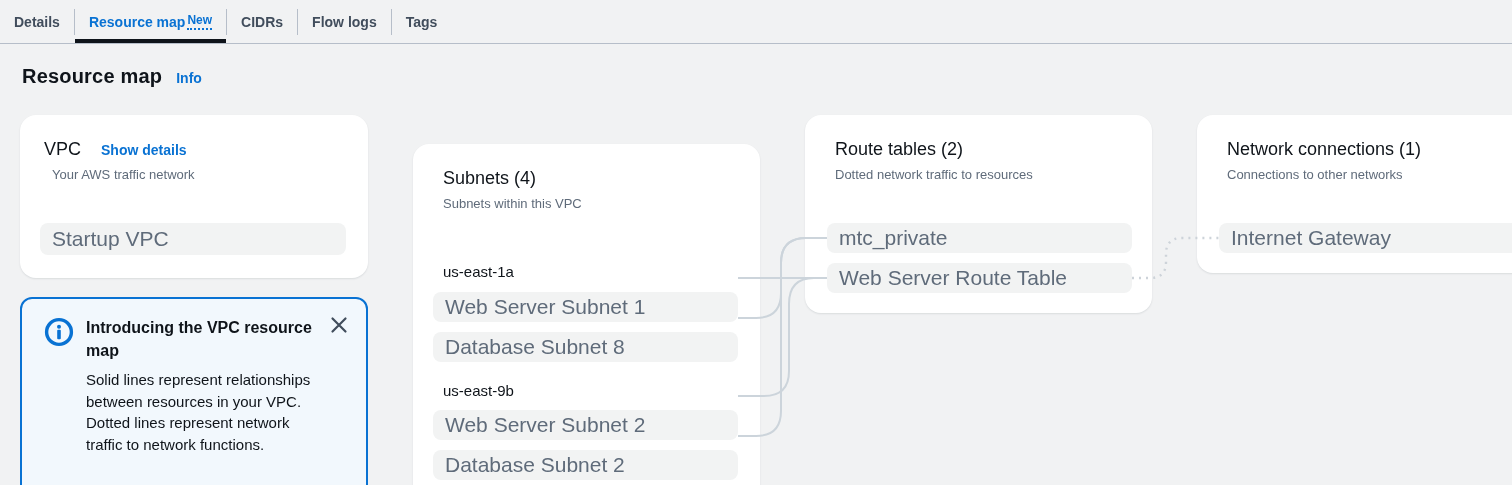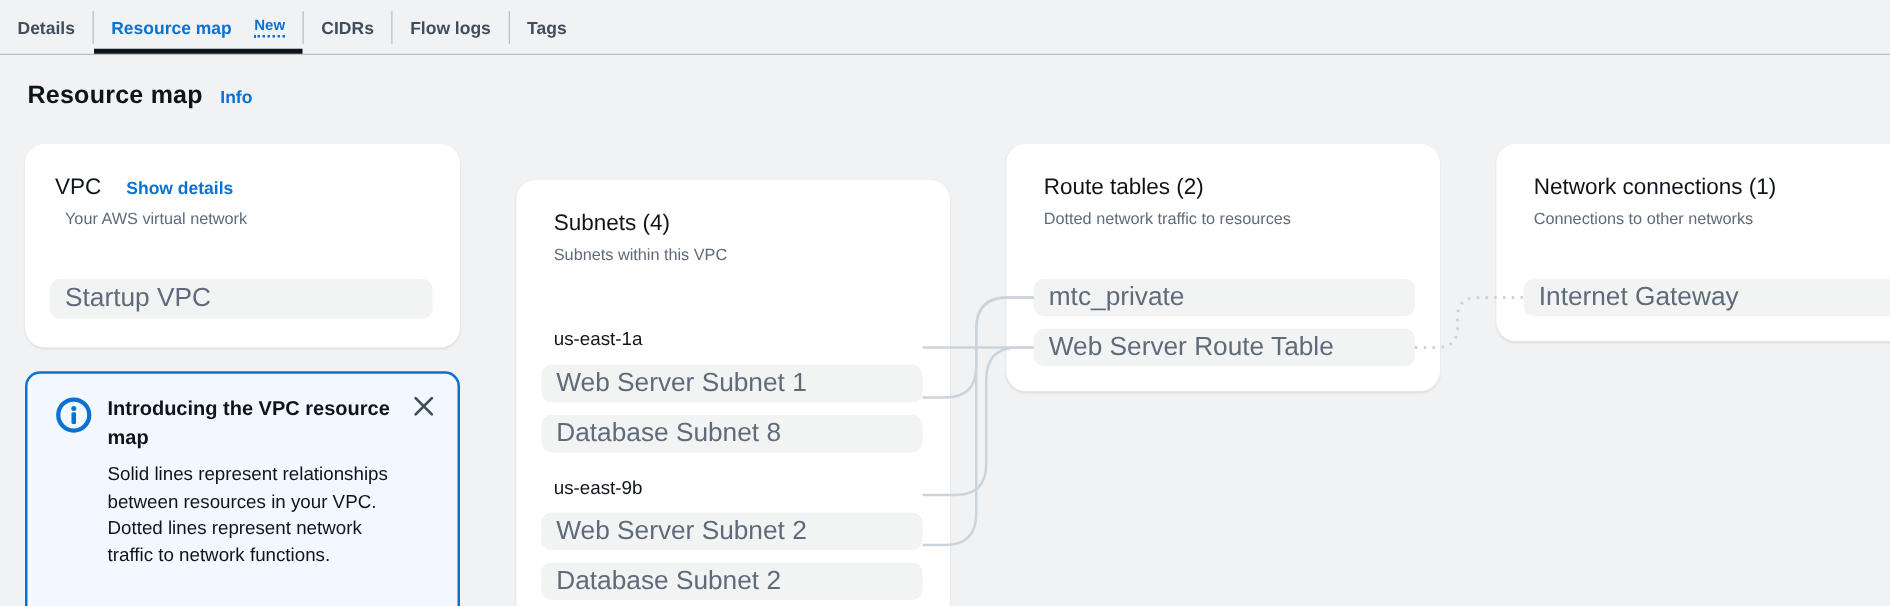--- a/index.html
+++ b/index.html
@@ -26,21 +26,21 @@
     cursor:pointer;
     white-space:nowrap;
   }
   .tab.active {
     color:#0972d3;
     box-shadow:inset 0 -4px 0 0 #0f141a;
   }
   .tab .new-badge {
     font-size:12px; font-weight:bold;
     color:#0972d3;
-    margin-left:18px;
+    margin-left:2px;
     border-bottom:2px dotted #0972d3;
     padding-bottom:1px;
   }
   .tab-divider {
     width:1px; height:26px;
     background:#b6bec9;
     align-self:center;
   }
 
   
@@ -193,21 +193,21 @@
   <path class="solid-line" d="M738 396 H764 Q789 396 789 371 V304 Q789 278 814 278 H827"></path>
   <path class="solid-line" d="M738 436 H756 Q781 436 781 411 V263 Q781 238 806 238 H827"></path>
   <path class="dotted-line" d="M1132 278 H1150 Q1166 278 1166 262 V254 Q1166 238 1182 238 H1219"></path>
 </svg>
 
 <section class="card vpc-card">
   <div class="card-title-row">
     <span class="t">VPC</span>
     <a class="show-details">Show details</a>
   </div>
-  <p class="card-desc">Your AWS virtual network</p>
+  <p class="card-desc">Your AWS traffic network</p>
   <div class="item">Startup VPC</div>
 </section>
 
 <section class="card subnets-card">
   <h3 class="card-title">Subnets (4)</h3>
   <p class="card-desc">Subnets within this VPC</p>
   <div class="az-label az1">us-east-1a</div>
   <div class="item sub1">Web Server Subnet 1</div>
   <div class="item sub2">Database Subnet 8</div>
   <div class="az-label az2">us-east-9b</div>

